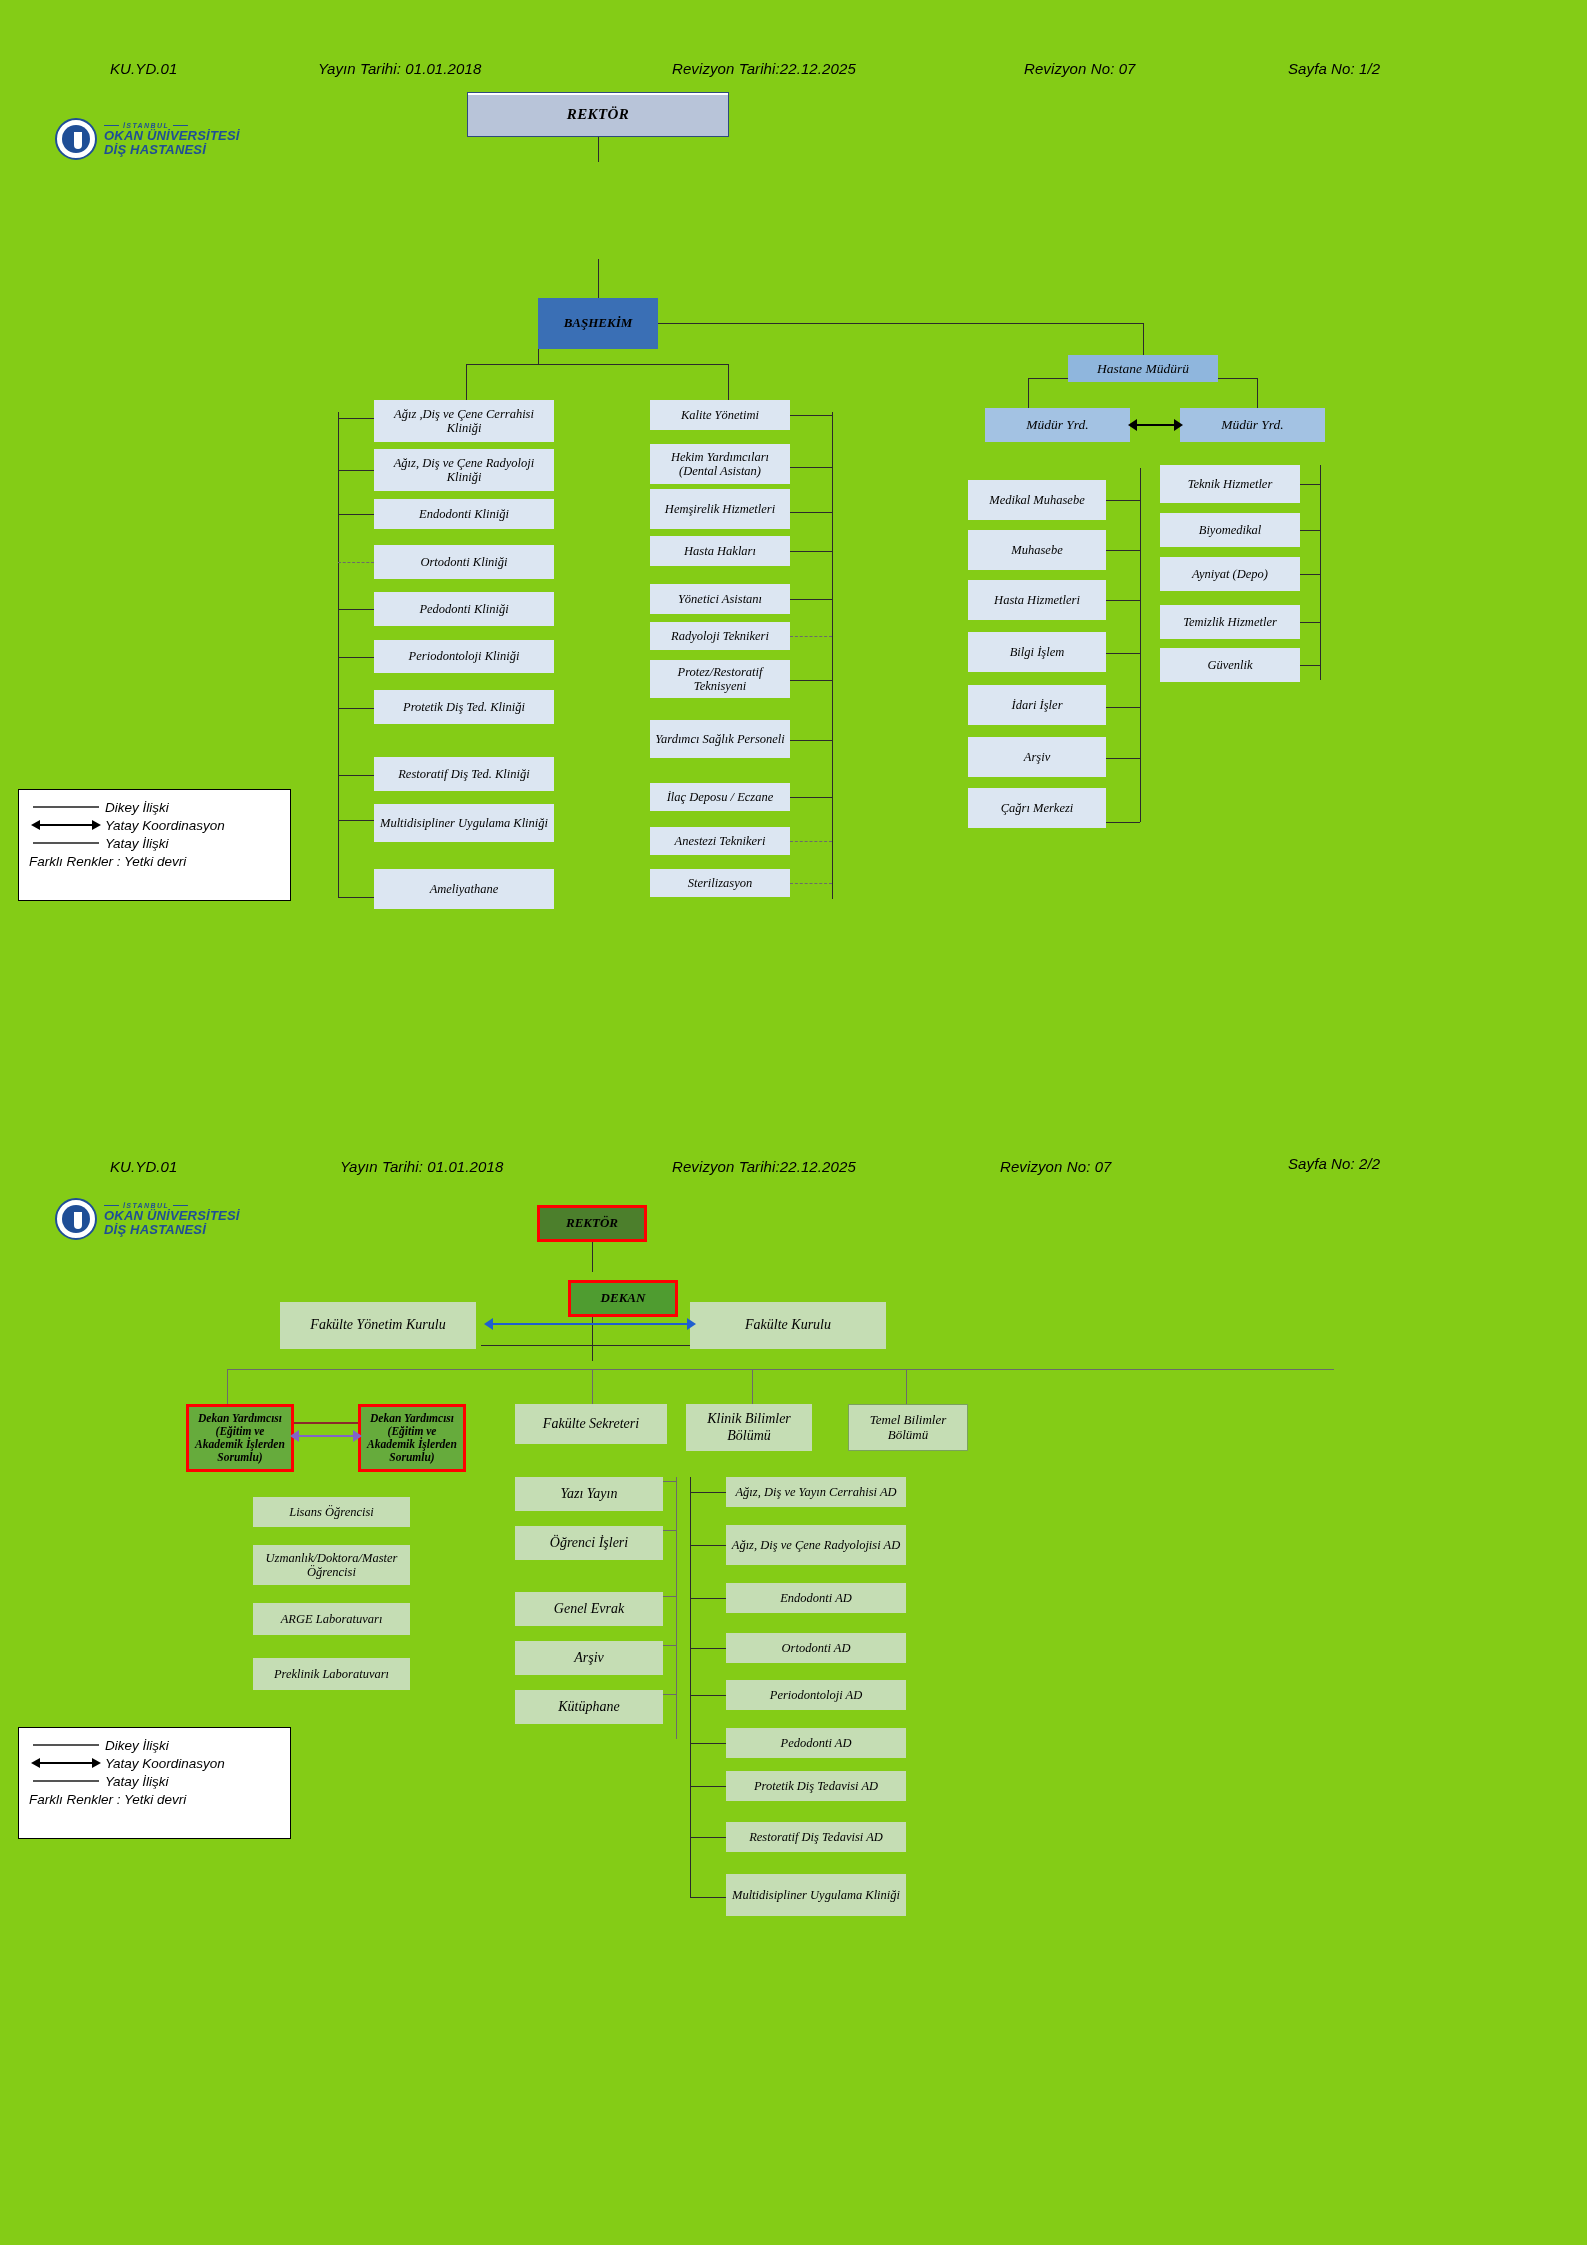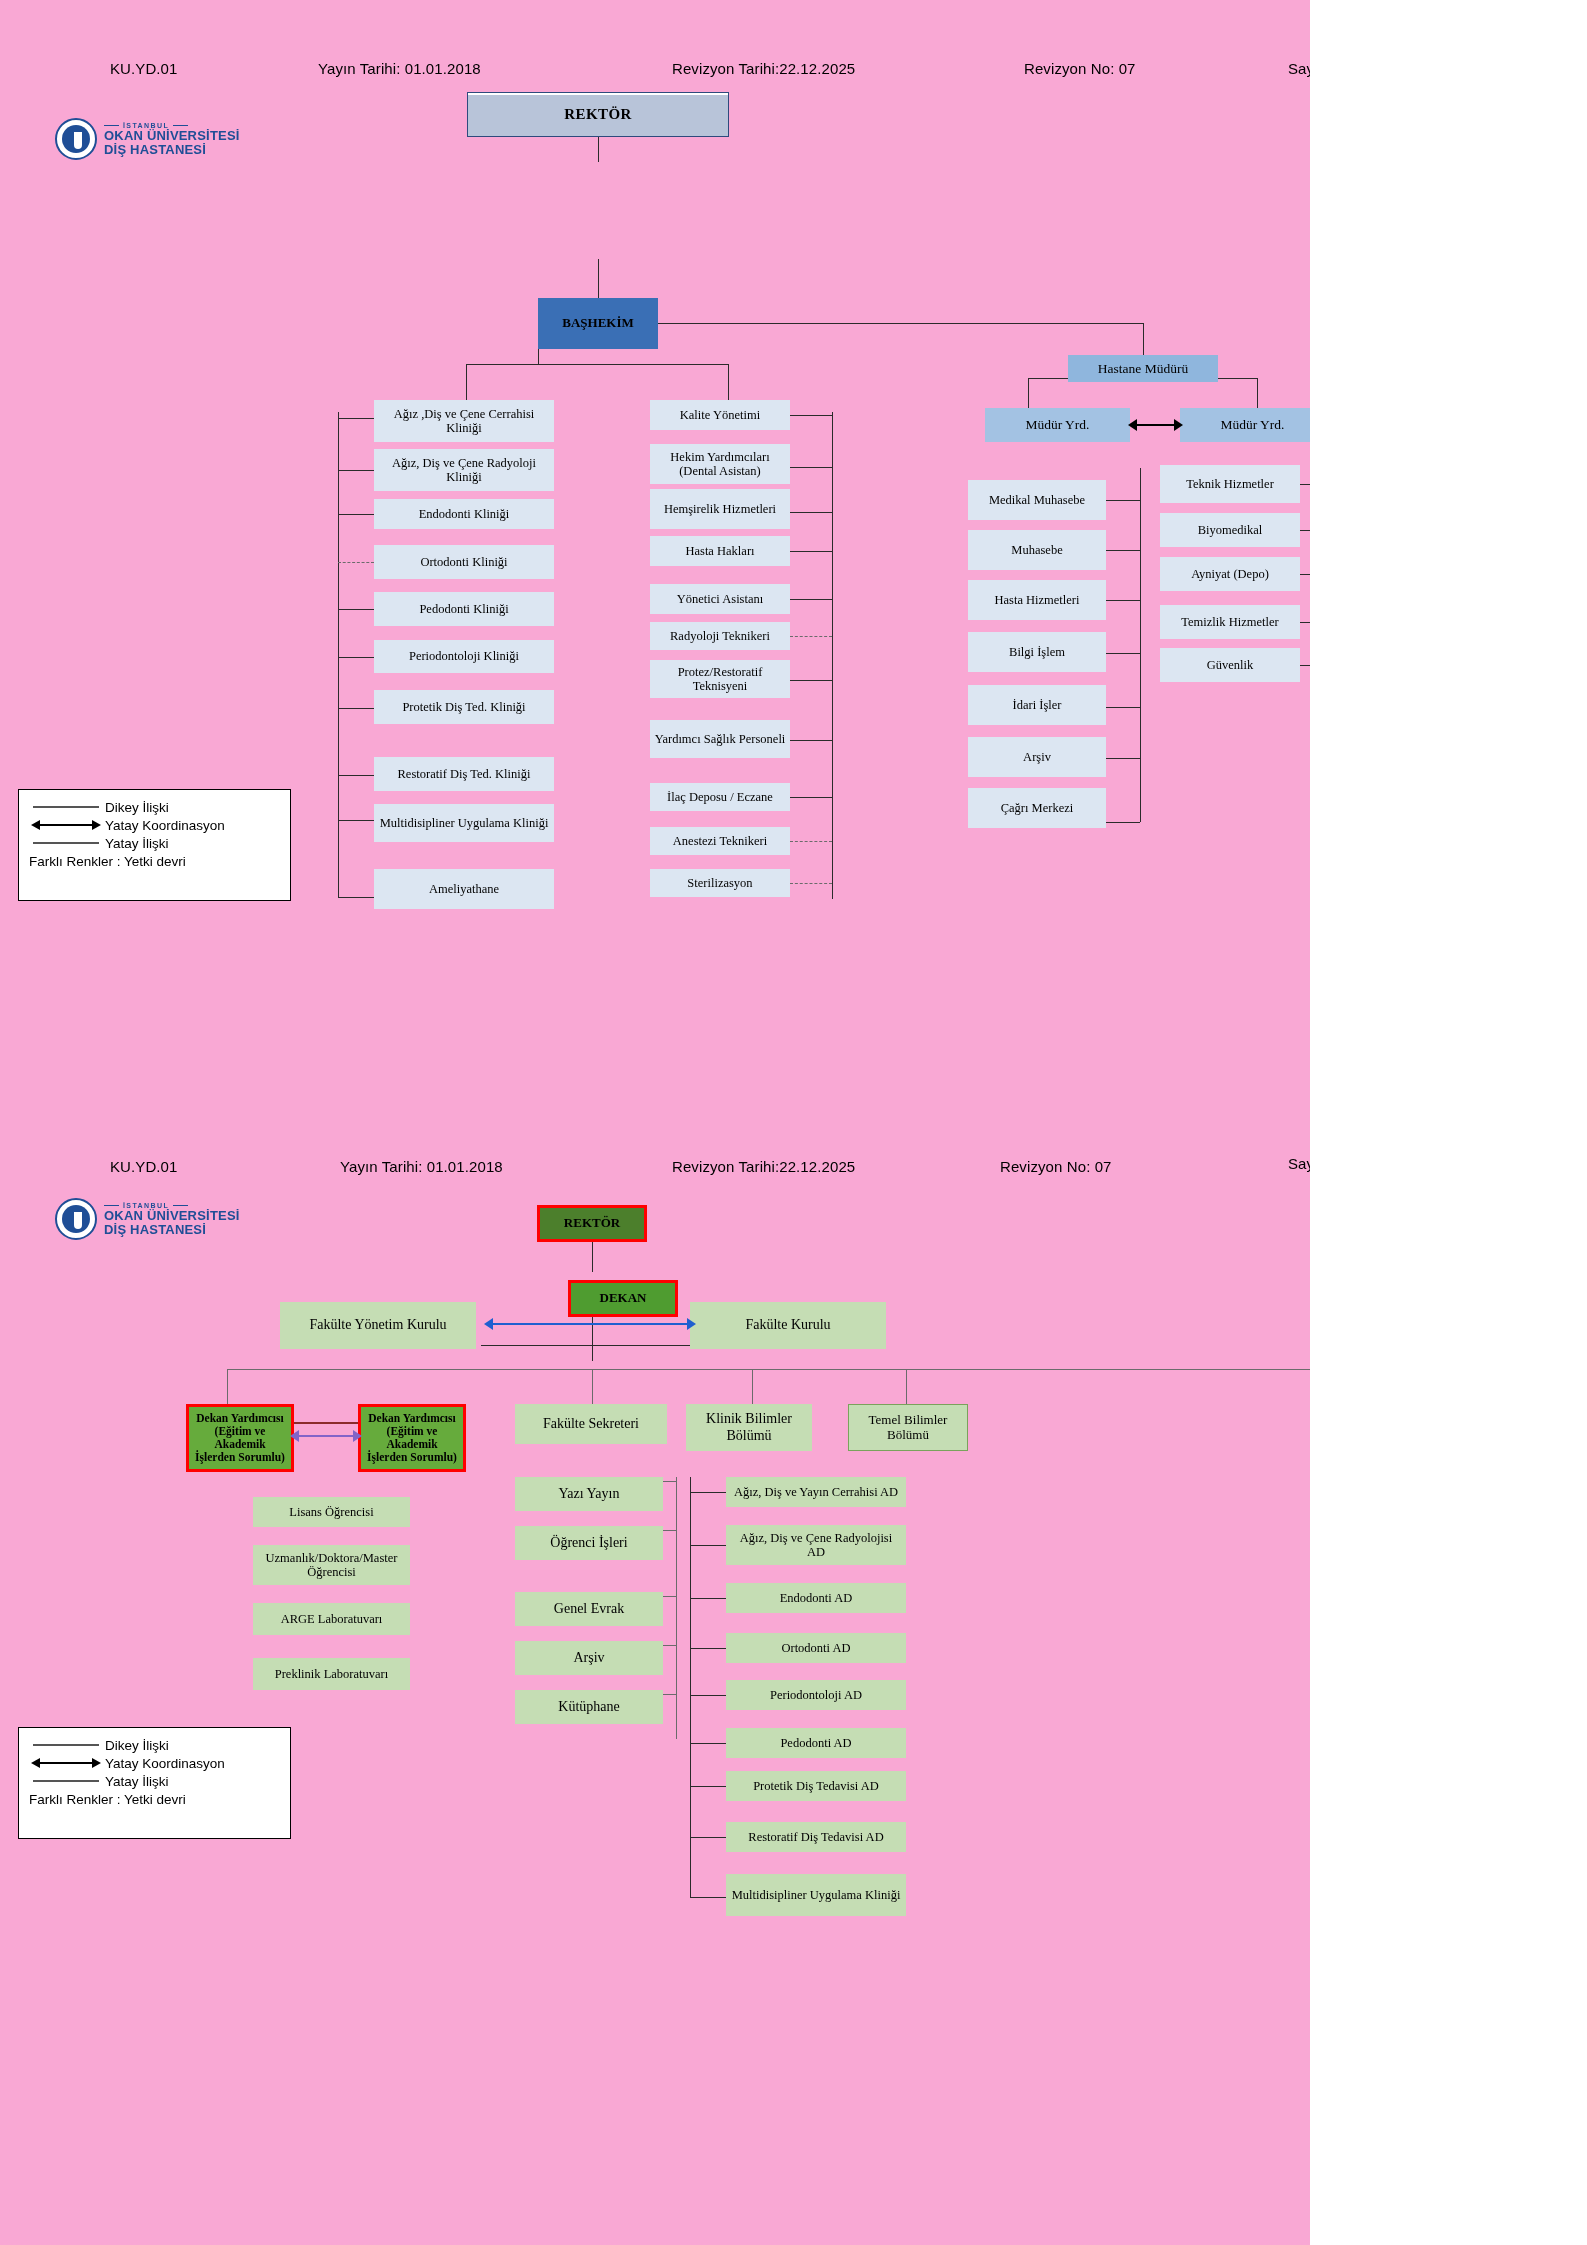--- a/index.html
+++ b/index.html
@@ -4,24 +4,25 @@
 <title>Organizasyon Şeması</title>
 <style>
   * { box-sizing: border-box; }
   html, body {
     margin: 0; padding: 0;
     background: #ffffff;
     font-family: "Liberation Sans", sans-serif;
   }
   .page {
     position: relative;
-    width: 1310px;
+    width: 1587px;
     height: 1122px;
-    background: #f9a8d4;
+    background: #84cc16;
     overflow: hidden;
+    font-style: italic;
   }
   #page2 { height: 1123px; }
 
   
   .hdr {
     position: absolute;
     font-family: "Liberation Sans", sans-serif;
     font-size: 15px;
     color: #000;
     white-space: nowrap;

